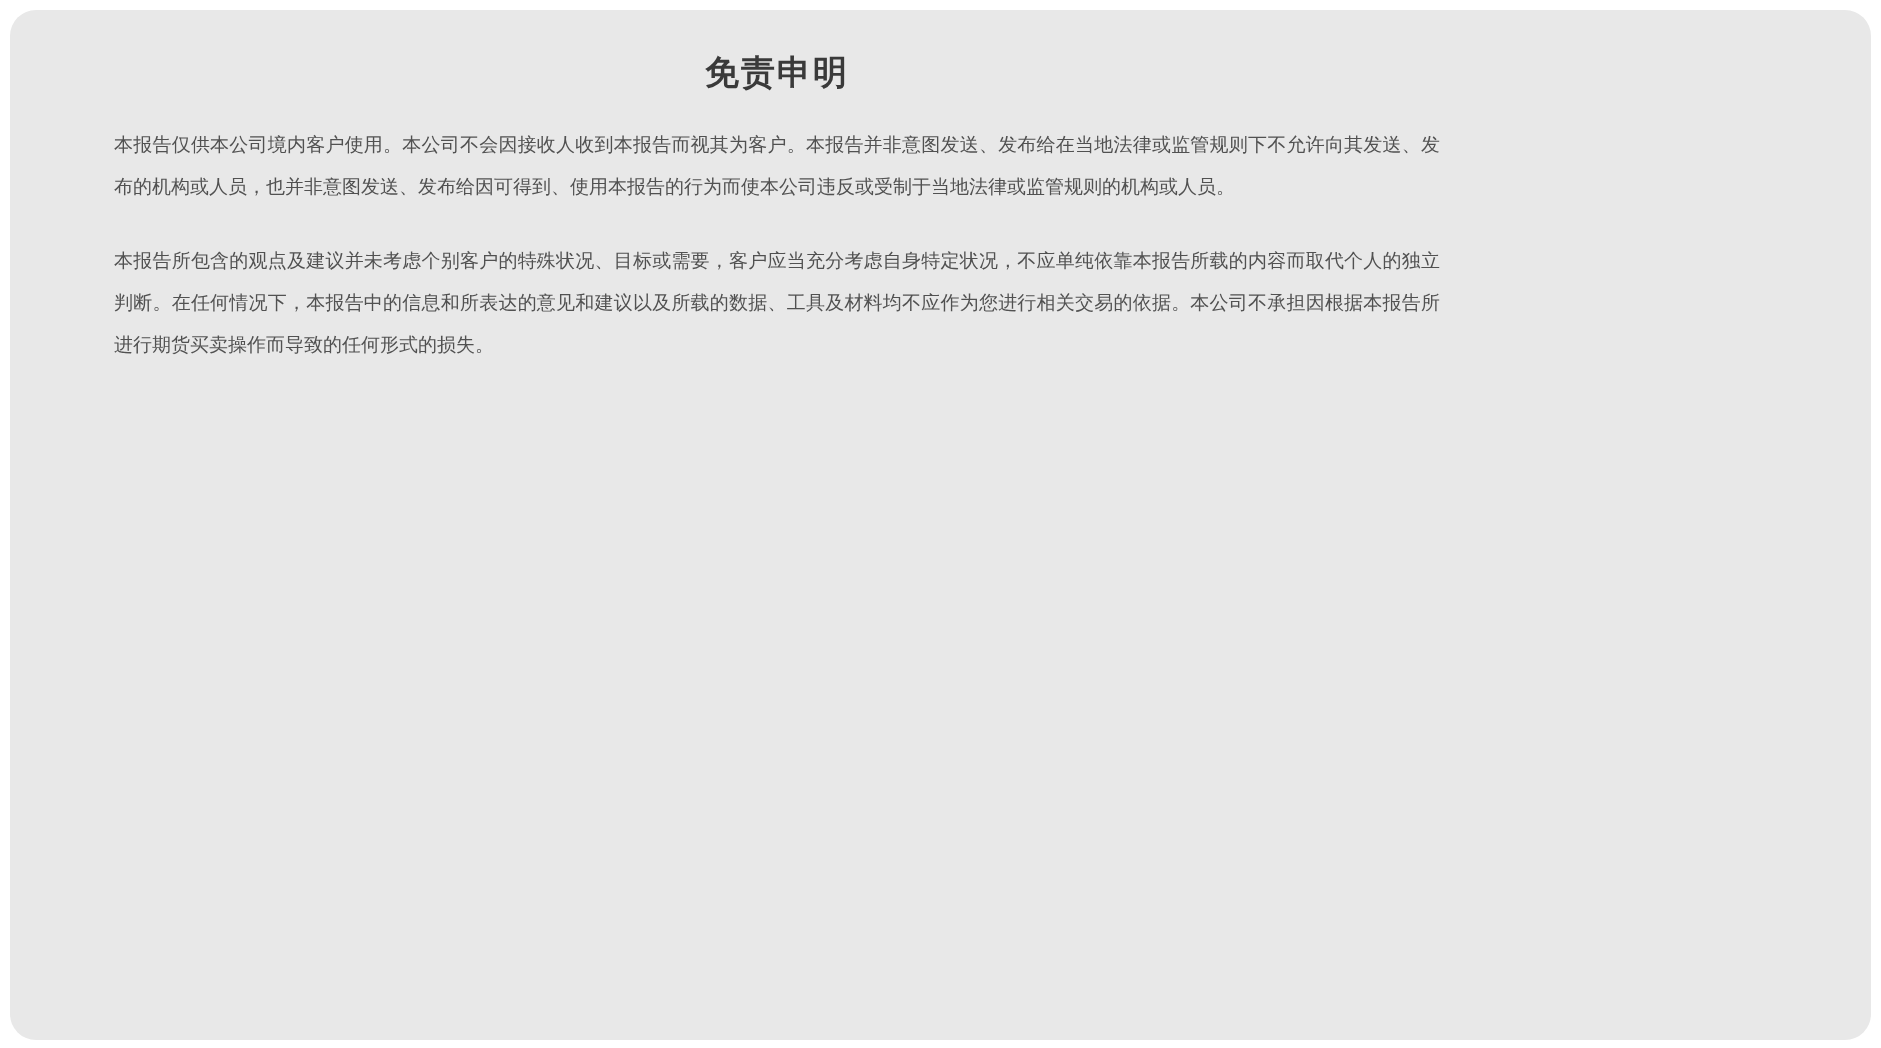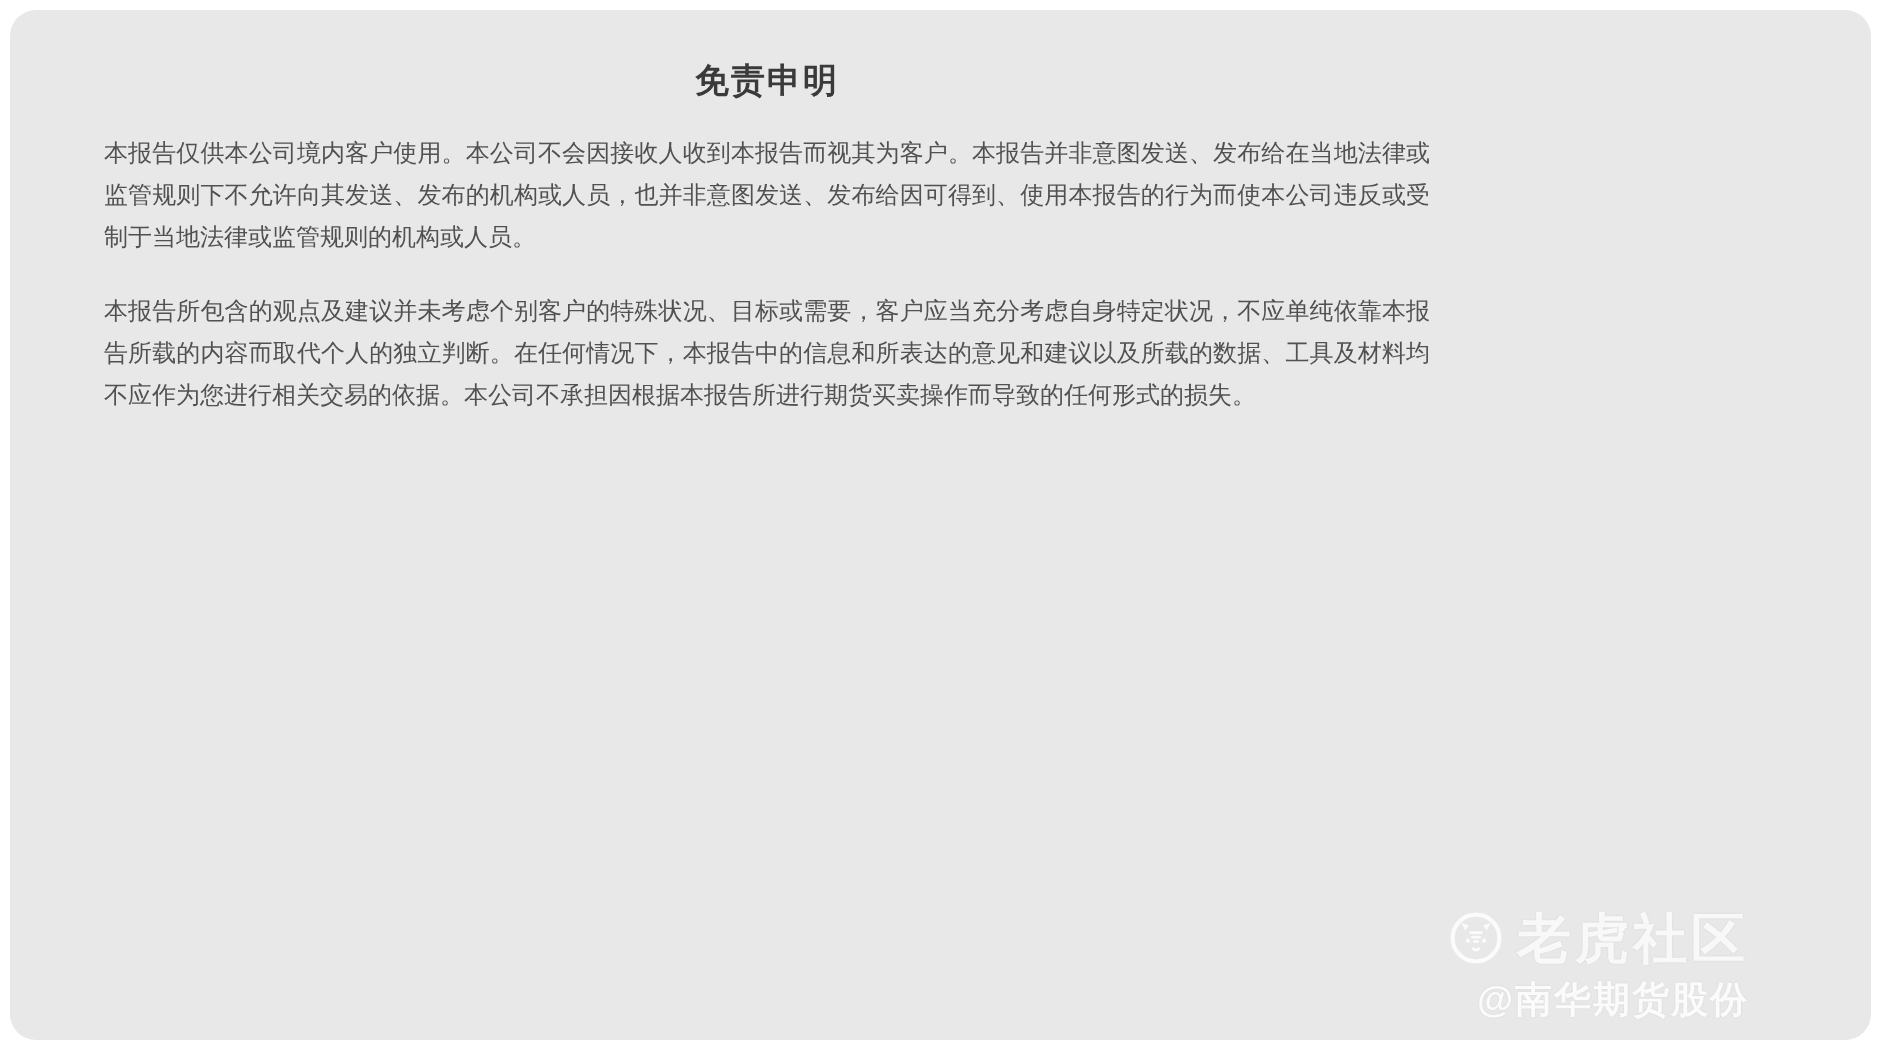--- a/index.html
+++ b/index.html
@@ -22,37 +22,36 @@
     left: 10px;
     top: 10px;
     right: 10px;
     bottom: 8px;
     background: #e8e8e8;
     border-radius: 26px;
     overflow: hidden;
   }
   .content {
     position: absolute;
-    left: 94px;
+    left: 104px;
     top: 40px;
     width: 1326px;
-    margin-top: 8px;
   }
   .title {
     margin: 0 0 30px 0;
     text-align: center;
     font-size: 34px;
     font-weight: bold;
     color: #3a3a3a;
     letter-spacing: 2px;
     line-height: 44px;
   }
   .para {
     margin: 0 0 32px 0;
-    font-size: 24px;
+    font-size: 19px;
     line-height: 42px;
     color: #515151;
     text-align: justify;
     text-justify: inter-ideograph;
     word-break: break-all;
   }
   .para:nth-of-type(3),
   .para:last-of-type {
     margin-bottom: 0;
   }
@@ -96,29 +95,14 @@
 <body>
 
 <div class="page">
   <div class="card">
     <div class="content">
       <h1 class="title">免责申明</h1>
       <p class="para">本报告仅供本公司境内客户使用。本公司不会因接收人收到本报告而视其为客户。本报告并非意图发送、发布给在当地法律或监管规则下不允许向其发送、发布的机构或人员，也并非意图发送、发布给因可得到、使用本报告的行为而使本公司违反或受制于当地法律或监管规则的机构或人员。</p>
       <p class="para">本报告所包含的观点及建议并未考虑个别客户的特殊状况、目标或需要，客户应当充分考虑自身特定状况，不应单纯依靠本报告所载的内容而取代个人的独立判断。在任何情况下，本报告中的信息和所表达的意见和建议以及所载的数据、工具及材料均不应作为您进行相关交易的依据。本公司不承担因根据本报告所进行期货买卖操作而导致的任何形式的损失。</p>
     </div>
 
-    <div class="watermark">
-      <div class="wm-row">
-        <svg class="wm-logo" viewBox="0 0 60 60" fill="none" xmlns="http://www.w3.org/2000/svg">
-          <circle cx="30" cy="30" r="26" stroke="rgba(255,255,255,0.82)" stroke-width="4.5"></circle>
-          <path d="M18 22 L14 13 L22 16 Z" fill="rgba(255,255,255,0.82)"></path>
-          <path d="M42 22 L46 13 L38 16 Z" fill="rgba(255,255,255,0.82)"></path>
-          <path d="M24 24 h12 M26 29 h8 M28 34 h4" stroke="rgba(255,255,255,0.82)" stroke-width="3" stroke-linecap="round"></path>
-          <circle cx="21" cy="33" r="2.4" fill="rgba(255,255,255,0.82)"></circle>
-          <circle cx="39" cy="33" r="2.4" fill="rgba(255,255,255,0.82)"></circle>
-          <path d="M27 42 q3 3 6 0" stroke="rgba(255,255,255,0.82)" stroke-width="3" stroke-linecap="round"></path>
-        </svg>
-        <span class="wm-community">老虎社区</span>
-      </div>
-      <div class="wm-handle">@南华期货股份</div>
-    </div>
   </div>
 </div>
 
 </body></html>

